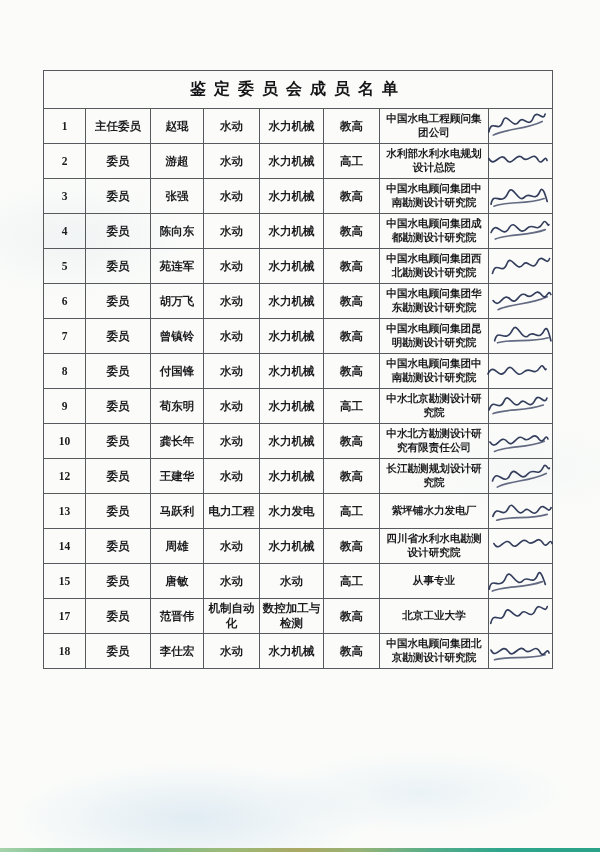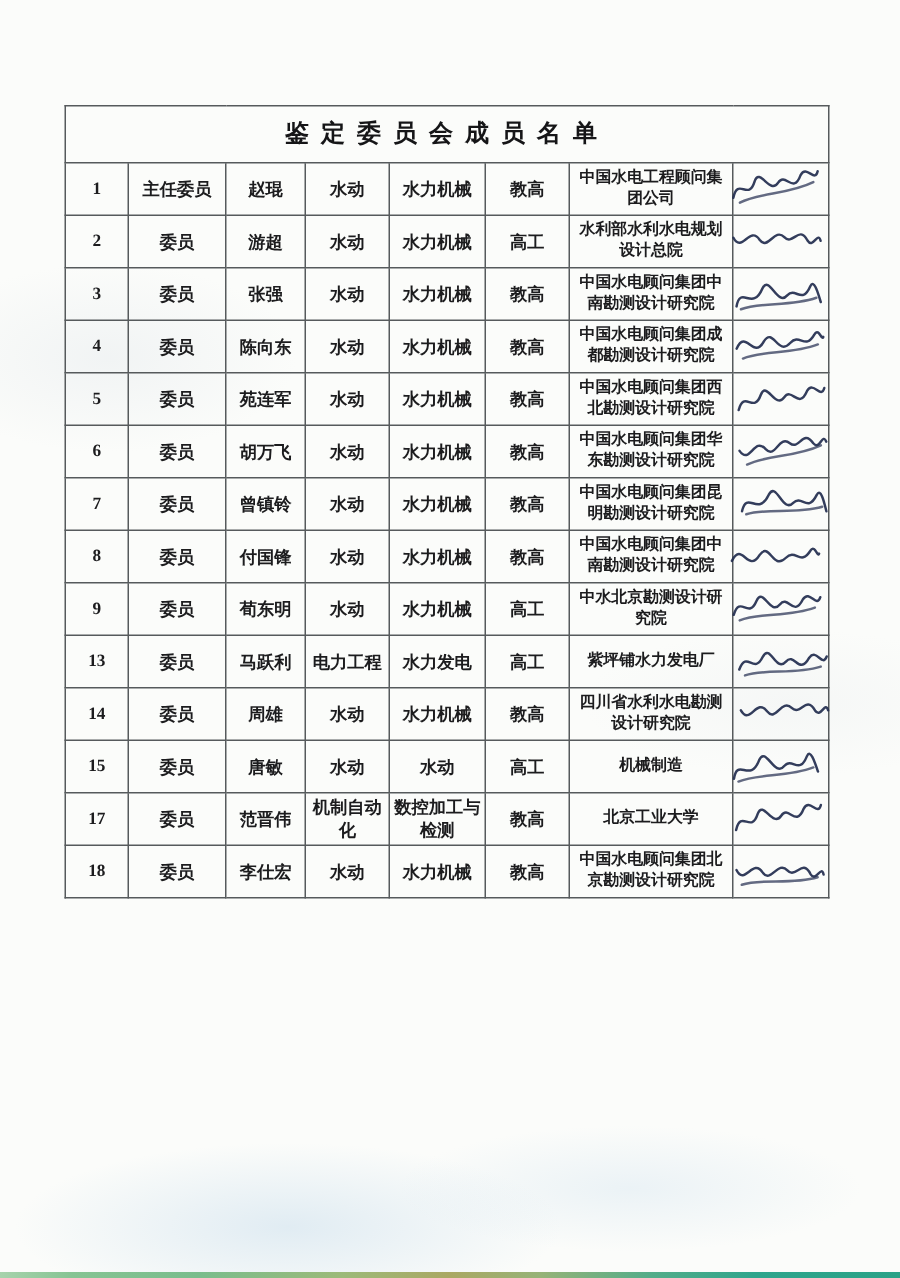--- a/index.html
+++ b/index.html
@@ -201,20 +201,50 @@
           <td class="c5">高工</td>
           <td class="c6">中水北京勘测设计研究院</td>
           <td class="c7 sig" title="荀东明">
             <svg width="62" height="26" viewBox="0 0 64 26" style="left: -2px; top: 2px; transform: rotate(-2deg);">
               <path d="M2 18 C7 4 12 22 18 9 C23 -1 27 20 34 12 C40 5 43 22 50 9 C55 2 59 16 62 8"></path>
               <path d="M6 22 C20 17 40 21 58 15" stroke-width="1.3" style="opacity: 0.7;"></path>
             </svg>
           </td>
         </tr>
         <tr class="data-row">
+          <td class="c0">10</td>
+          <td class="c1">委员</td>
+          <td class="c2">龚长年</td>
+          <td class="c3">水动</td>
+          <td class="c4">水力机械</td>
+          <td class="c5">教高</td>
+          <td class="c6">中水北方勘测设计研究有限责任公司</td>
+          <td class="c7 sig" title="龚长年">
+            <svg width="62" height="26" viewBox="0 0 64 26" style="left: -1px; top: 4px; transform: rotate(-4deg);">
+              <path d="M2 12 C8 23 13 3 20 13 C26 21 30 4 37 11 C43 17 47 2 53 13 C57 19 60 6 62 13"></path>
+              <path d="M6 22 C20 17 40 21 58 15" stroke-width="1.3" style="opacity: 0.7;"></path>
+            </svg>
+          </td>
+        </tr>
+        <tr class="data-row">
+          <td class="c0">12</td>
+          <td class="c1">委员</td>
+          <td class="c2">王建华</td>
+          <td class="c3">水动</td>
+          <td class="c4">水力机械</td>
+          <td class="c5">教高</td>
+          <td class="c6">长江勘测规划设计研究院</td>
+          <td class="c7 sig" title="王建华">
+            <svg width="62" height="26" viewBox="0 0 64 26" style="left: 1px; top: 3px; transform: rotate(-8deg);">
+              <path d="M2 15 C9 1 13 24 21 11 C28 1 30 22 39 13 C46 6 49 19 56 8 C59 3 61 13 62 10"></path>
+              <path d="M6 22 C20 17 40 21 58 15" stroke-width="1.3" style="opacity: 0.7;"></path>
+            </svg>
+          </td>
+        </tr>
+        <tr class="data-row">
           <td class="c0">13</td>
           <td class="c1">委员</td>
           <td class="c2">马跃利</td>
           <td class="c3">电力工程</td>
           <td class="c4">水力发电</td>
           <td class="c5">高工</td>
           <td class="c6">紫坪铺水力发电厂</td>
           <td class="c7 sig" title="马跃利">
             <svg width="62" height="26" viewBox="0 0 64 26" style="left: 2px; top: 5px; transform: rotate(1deg);">
               <path d="M2 18 C7 4 12 22 18 9 C23 -1 27 20 34 12 C40 5 43 22 50 9 C55 2 59 16 62 8"></path>
@@ -236,21 +266,21 @@
             </svg>
           </td>
         </tr>
         <tr class="data-row">
           <td class="c0">15</td>
           <td class="c1">委员</td>
           <td class="c2">唐敏</td>
           <td class="c3">水动</td>
           <td class="c4">水动</td>
           <td class="c5">高工</td>
-          <td class="c6">机械制造</td>
+          <td class="c6">从事专业</td>
           <td class="c7 sig" title="唐敏">
             <svg width="62" height="26" viewBox="0 0 64 26" style="left: -3px; top: 4px; transform: rotate(-3deg);">
               <path d="M3 20 C6 5 14 24 21 8 C26 -2 31 21 38 13 C44 7 48 20 54 7 C57 1 60 15 61 18"></path>
               <path d="M6 22 C20 17 40 21 58 15" stroke-width="1.3" style="opacity: 0.7;"></path>
             </svg>
           </td>
         </tr>
         <tr class="data-row">
           <td class="c0">17</td>
           <td class="c1">委员</td>

